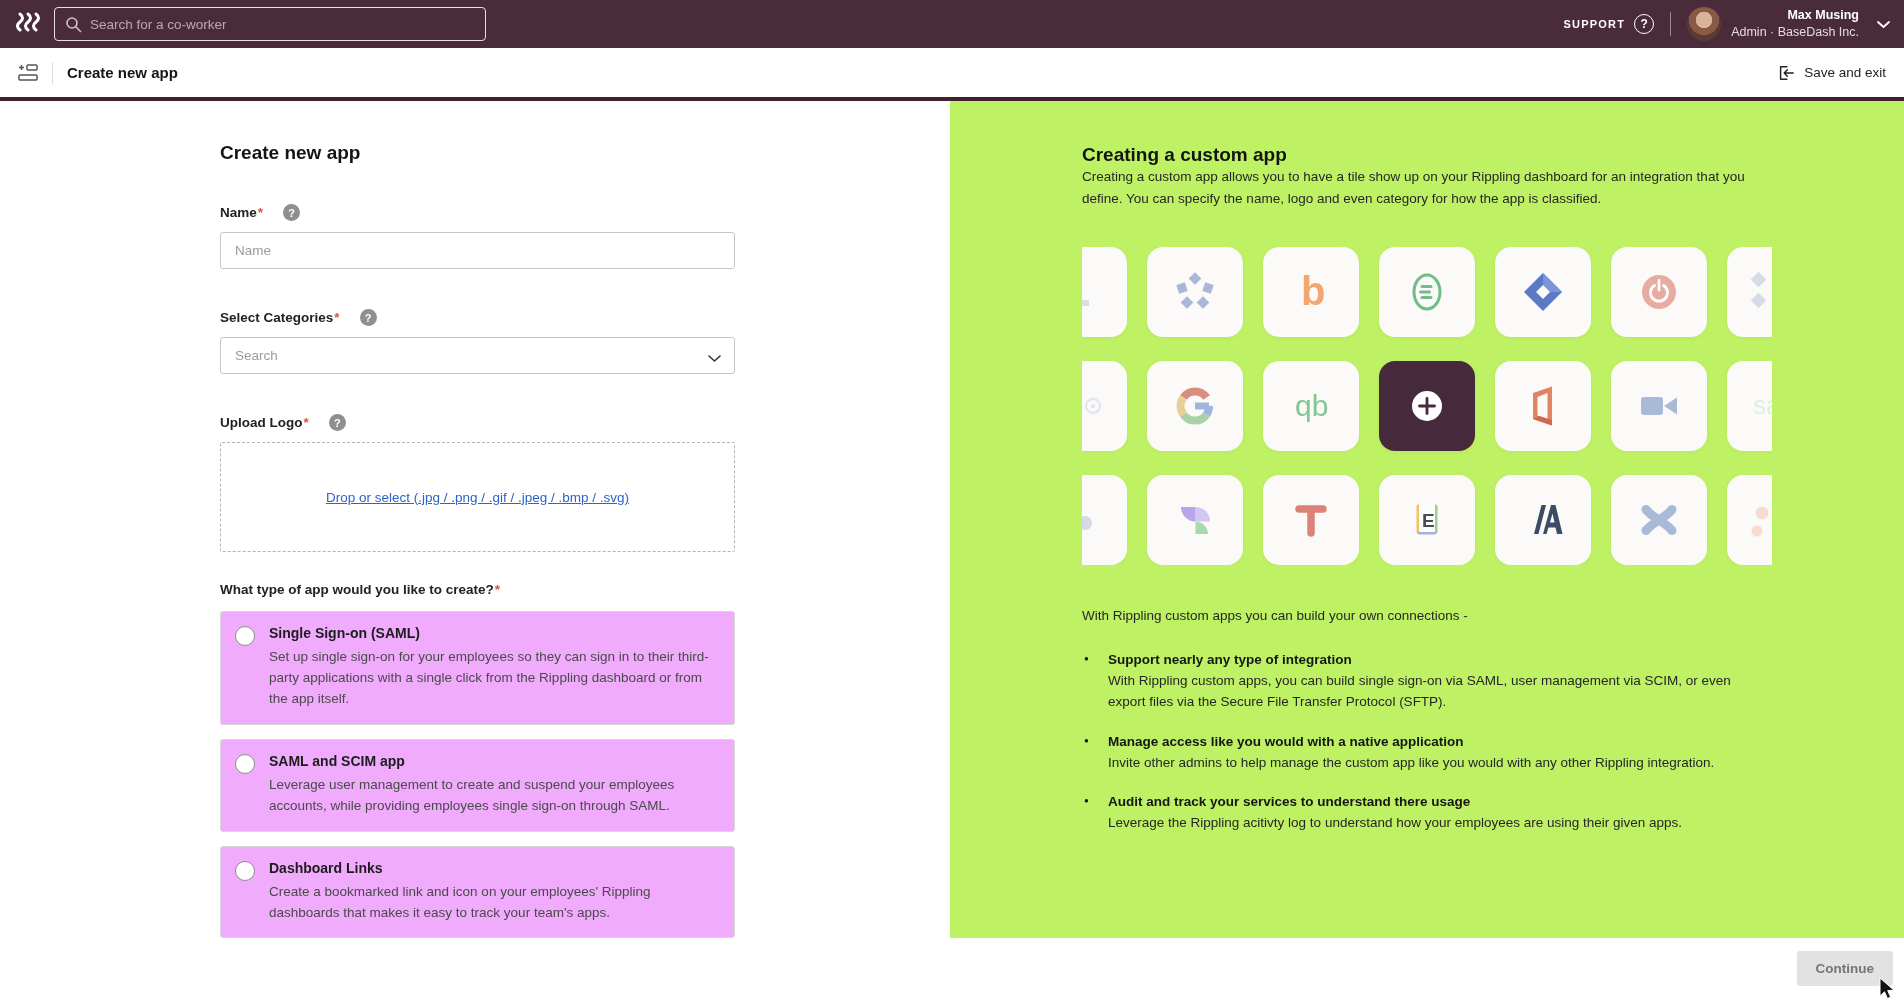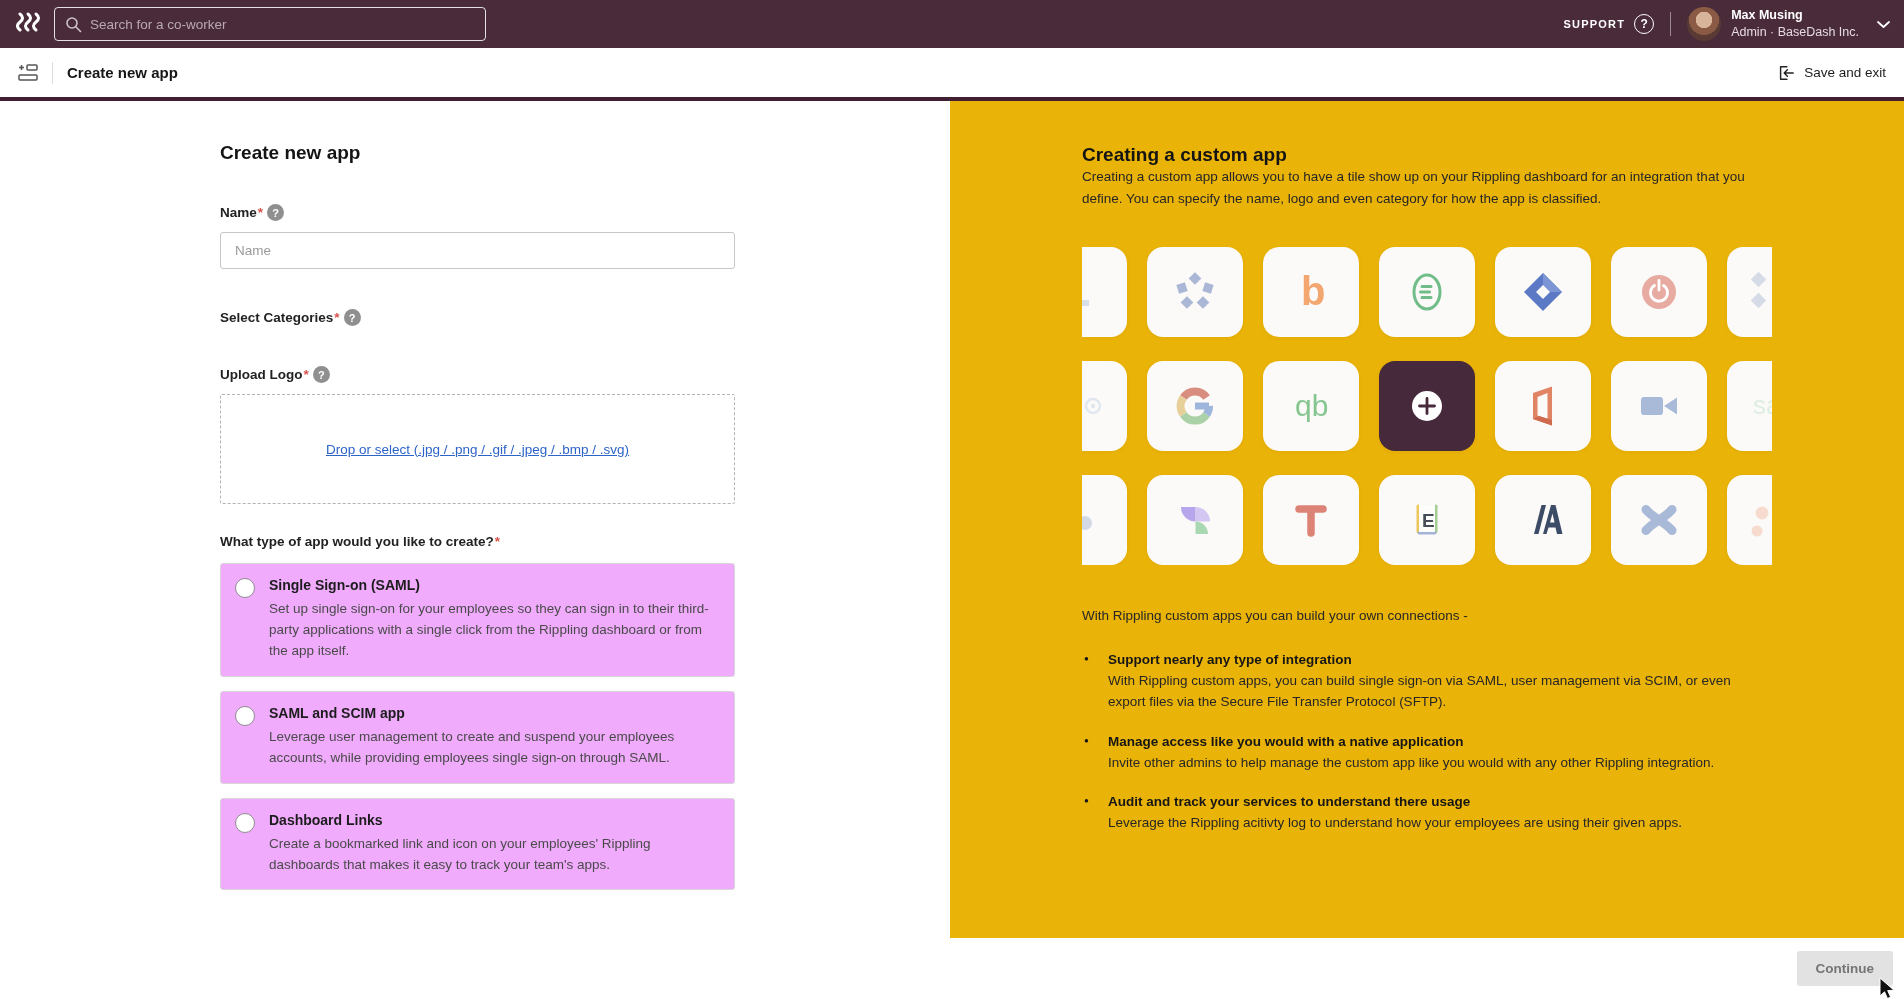--- a/index.html
+++ b/index.html
@@ -6,21 +6,21 @@
   html,body { width:1904px; height:999px; overflow:hidden;
     font-family:"Liberation Sans","DejaVu Sans",sans-serif; background:#fff; color:#1d1d1d; }
 
   
   .topbar { height:48px; background:#4a2b3a; display:flex; align-items:center; padding:0 14px; position:relative; }
   .logo { width:30px; height:30px; display:flex; align-items:center; justify-content:center; margin-right:10px; cursor:pointer; }
   .searchbox { width:432px; height:34px; border:1px solid rgba(255,255,255,.85); border-radius:4px;
     display:flex; align-items:center; padding:12px 10px; gap:8px; }
   .searchbox input { flex:1; background:transparent; border:none; outline:none; color:#fff; font-size:13.5px; }
   .searchbox input::placeholder { color:#b9a9b3; }
-  .top-right { margin-left:auto; display:flex; align-items:center; }
+  .top-right { margin-left:auto; display:flex; align-items:center;text-align:right; }
   .support { color:#fff; font-size:11px; font-weight:bold; letter-spacing:1.2px; cursor:pointer; }
   .qcircle { width:20px; height:20px; border:1.5px solid #fff; border-radius:50%; color:#fff; font-size:12px;
     font-weight:bold; display:flex; align-items:center; justify-content:center; margin-left:9px; cursor:pointer; }
   .vdiv { width:1px; height:24px; background:rgba(255,255,255,.45); margin:0 16px; }
   .avatar { width:34px; height:34px; border-radius:50%; margin-right:10px; cursor:pointer;
     background:radial-gradient(circle at 50% 38%, #d8b49a 0 30%, #8a5a44 31% 55%, #5a3a35 56% 100%);
     background-color:#7c4a3e; }
   .uname { color:#fff; font-size:12.5px; font-weight:bold; line-height:1.35; }
   .urole { color:#e6dbe1; font-size:12.5px; line-height:1.35; }
   .chev { margin-left:18px; cursor:pointer; display:flex; }
@@ -29,26 +29,26 @@
   .subheader { height:53px; background:#fff; display:flex; align-items:center; padding:0 18px;
     border-bottom:4px solid #401f30; }
   .sh-icon { display:flex; cursor:pointer; }
   .sh-div { width:1px; height:22px; background:#dcdcdc; margin:0 14px; }
   .sh-title { font-size:15px; font-weight:bold; color:#161616; }
   .save-exit { margin-left:auto; display:flex; align-items:center; gap:9px; cursor:pointer; font-size:13.5px; color:#1d1d1d; }
 
   
   .main { display:flex; height:837px; }
   .left-panel { width:950px; background:#fff; }
-  .right-panel { width:954px; background:#eab308; }
+  .right-panel { width:954px; background:#bef264; }
 
   
   .form-col { width:515px; margin:41px 0 0 220px; }
   .h1 { font-size:19px; font-weight:bold; color:#141414; }
-  .field-label { margin-top:40px; display:flex; align-items:center; gap:4px; font-size:13.5px; font-weight:bold; color:#222; }
+  .field-label { margin-top:40px; display:flex; align-items:center; gap:20px; font-size:13.5px; font-weight:bold; color:#222; }
   .req { color:#d9534a; margin-left:1px; }
   .help { width:17px; height:17px; border-radius:50%; background:#8f8f8f; color:#fff; font-size:11px; font-weight:bold;
     display:inline-flex; align-items:center; justify-content:center; cursor:pointer; }
   .tinput { margin-top:11px; width:100%; height:37px; border:1px solid #c6c6c6; border-radius:3px;
     padding:0 14px; font-size:13.5px; color:#222; outline:none; font-family:inherit; }
   .tinput::placeholder { color:#9a9a9a; }
   .selectwrap { position:relative; margin-top:11px; }
   .selectwrap .tinput { margin-top:0; padding-right:38px; cursor:pointer; }
   .sel-chev { position:absolute; right:14px; top:12px; pointer-events:none; }
   .upload { margin-top:11px; height:110px; border:1px dashed #b3b3b3; border-radius:2px;
@@ -155,20 +155,28 @@
       <div class="field-label">
         <span><span>Name</span><span class="req">*</span></span>
         <span class="help">?</span>
       </div>
       <input class="tinput" placeholder="Name" style="">
 
       <div class="field-label">
         <span><span>Select Categories</span><span class="req">*</span></span>
         <span class="help">?</span>
       </div>
+      <div class="selectwrap">
+        <input class="tinput" placeholder="Search" style="">
+        <span class="sel-chev">
+          <svg width="13" height="9" viewBox="0 0 13 9">
+              <polyline points="1,2 6.5,7 12,2" fill="none" stroke="#333" stroke-width="1.6" stroke-linecap="round" stroke-linejoin="round"></polyline>
+            </svg>
+        </span>
+      </div>
 
       <div class="field-label">
         <span><span>Upload Logo</span><span class="req">*</span></span>
         <span class="help">?</span>
       </div>
       <div class="upload">
         <a>Drop or select (.jpg / .png / .gif / .jpeg / .bmp / .svg)</a>
       </div>
 
       <div class="q-label">

